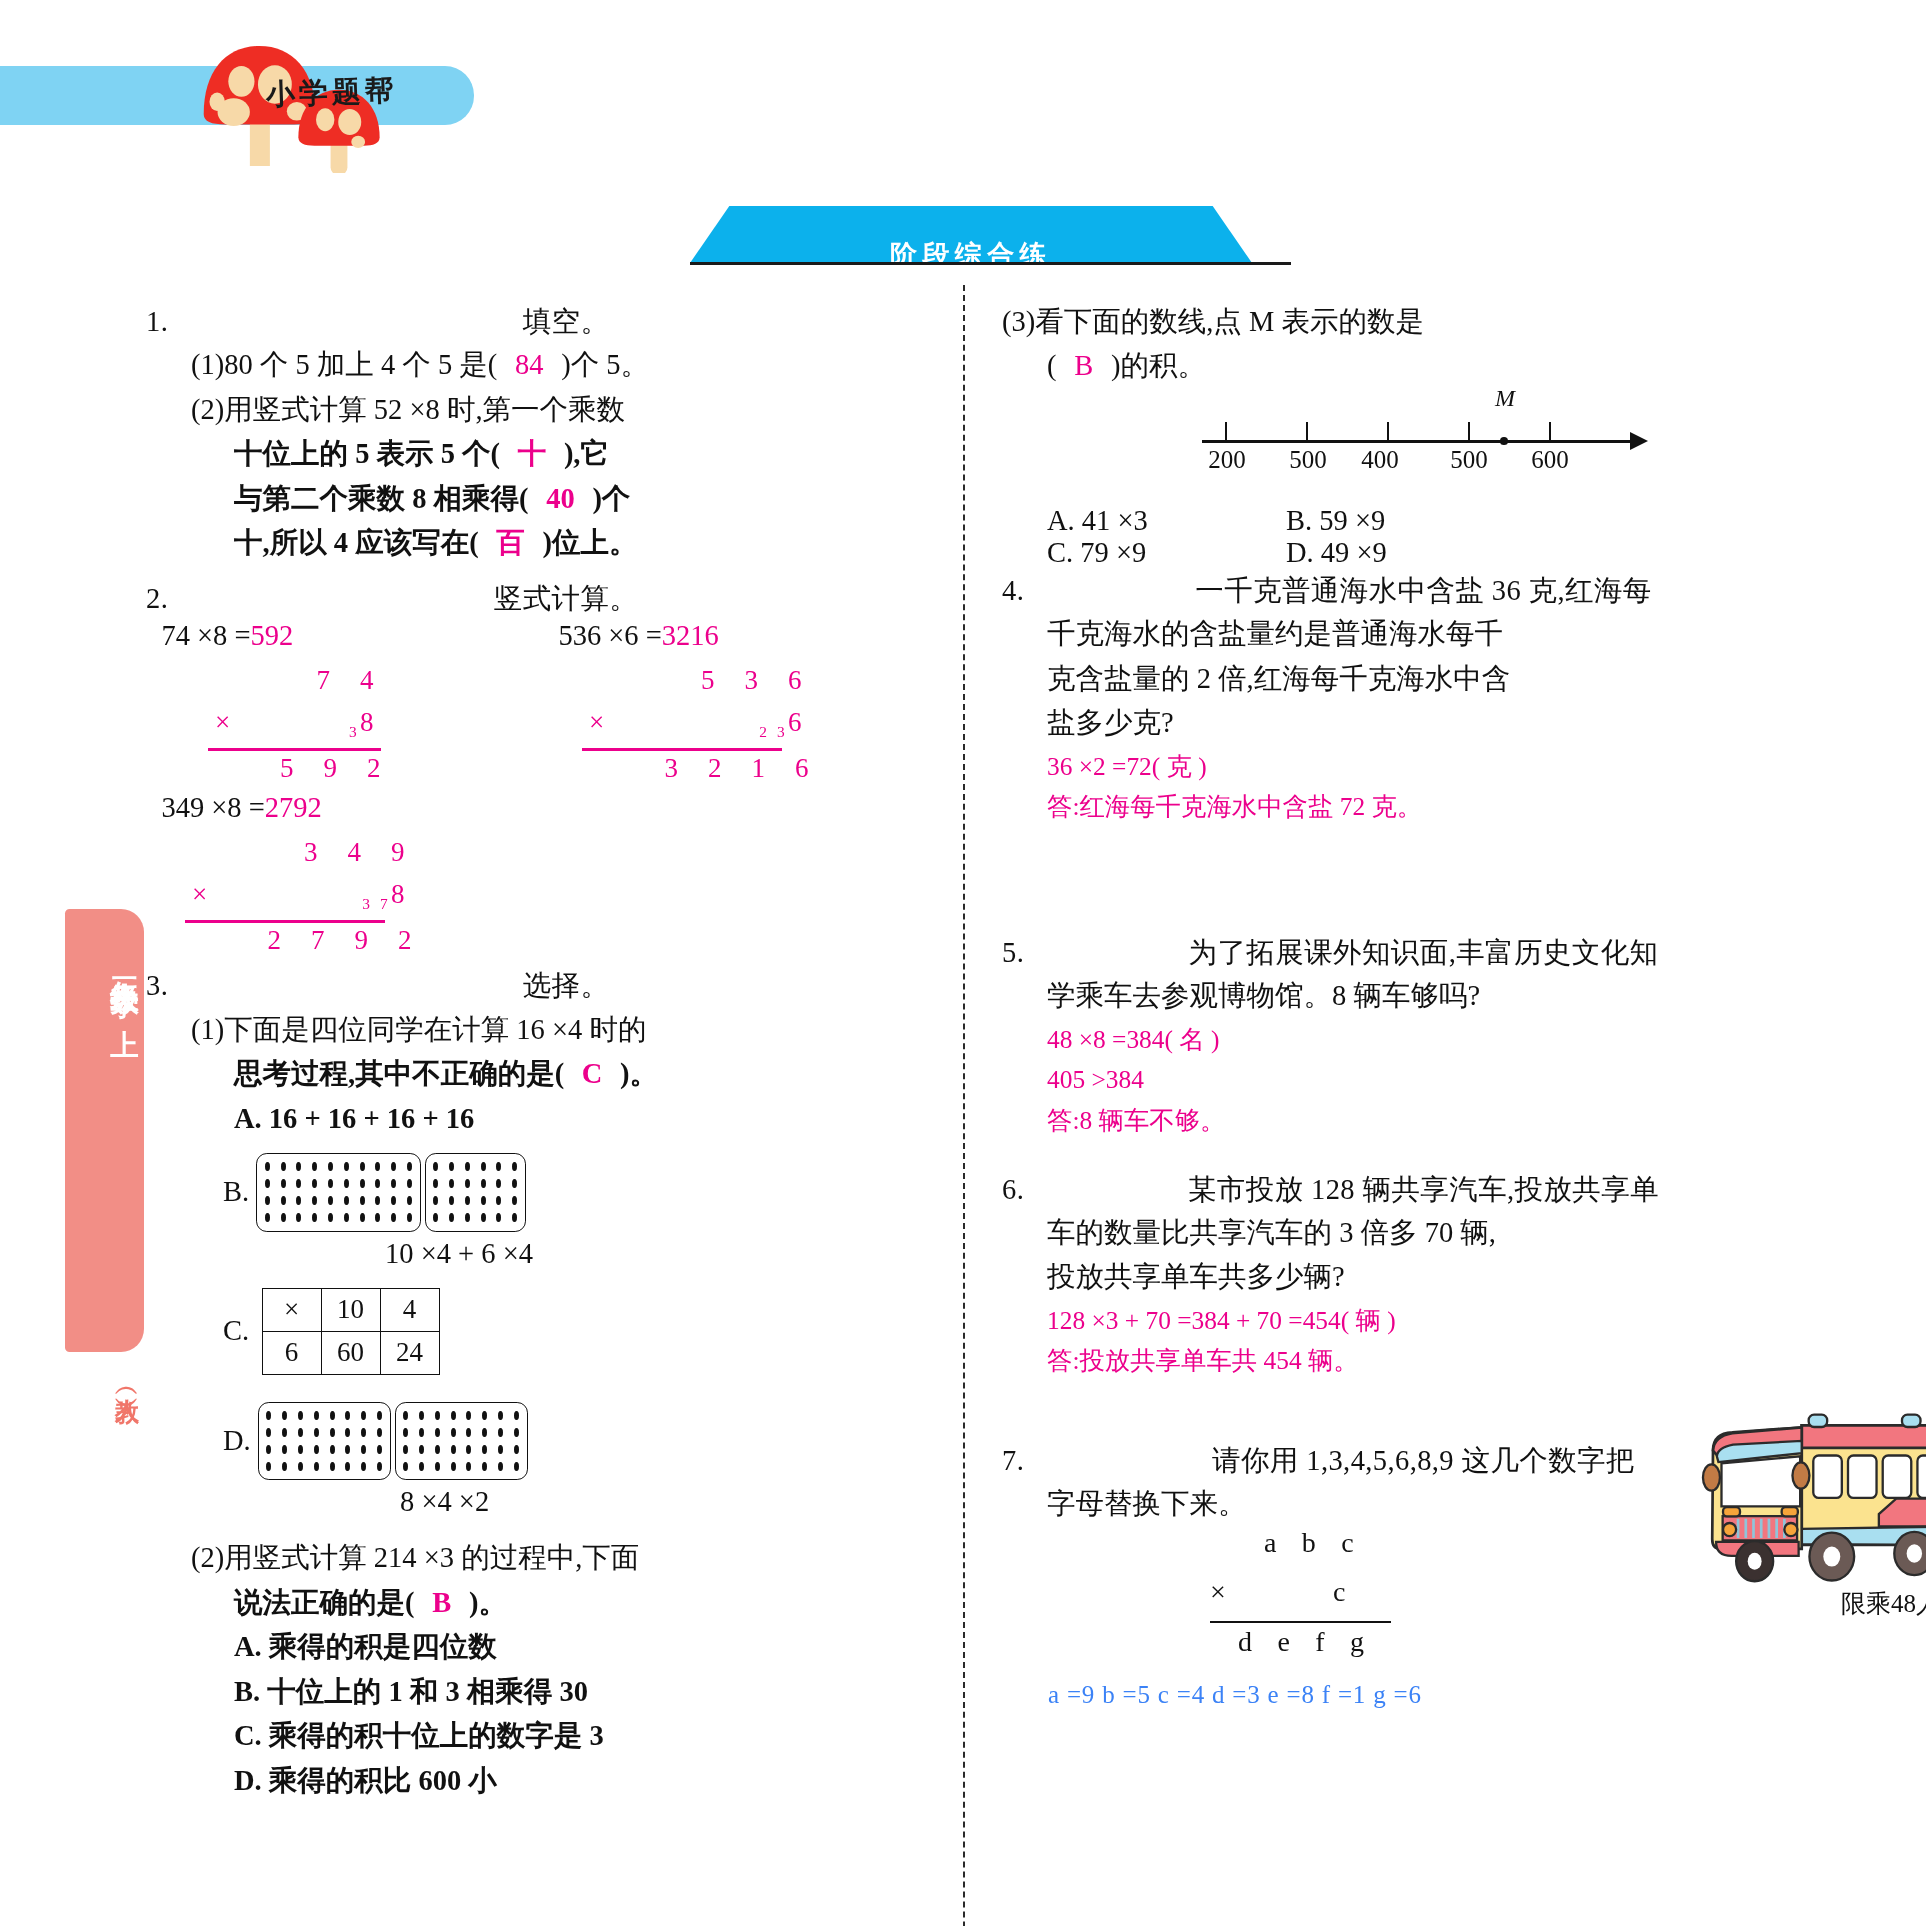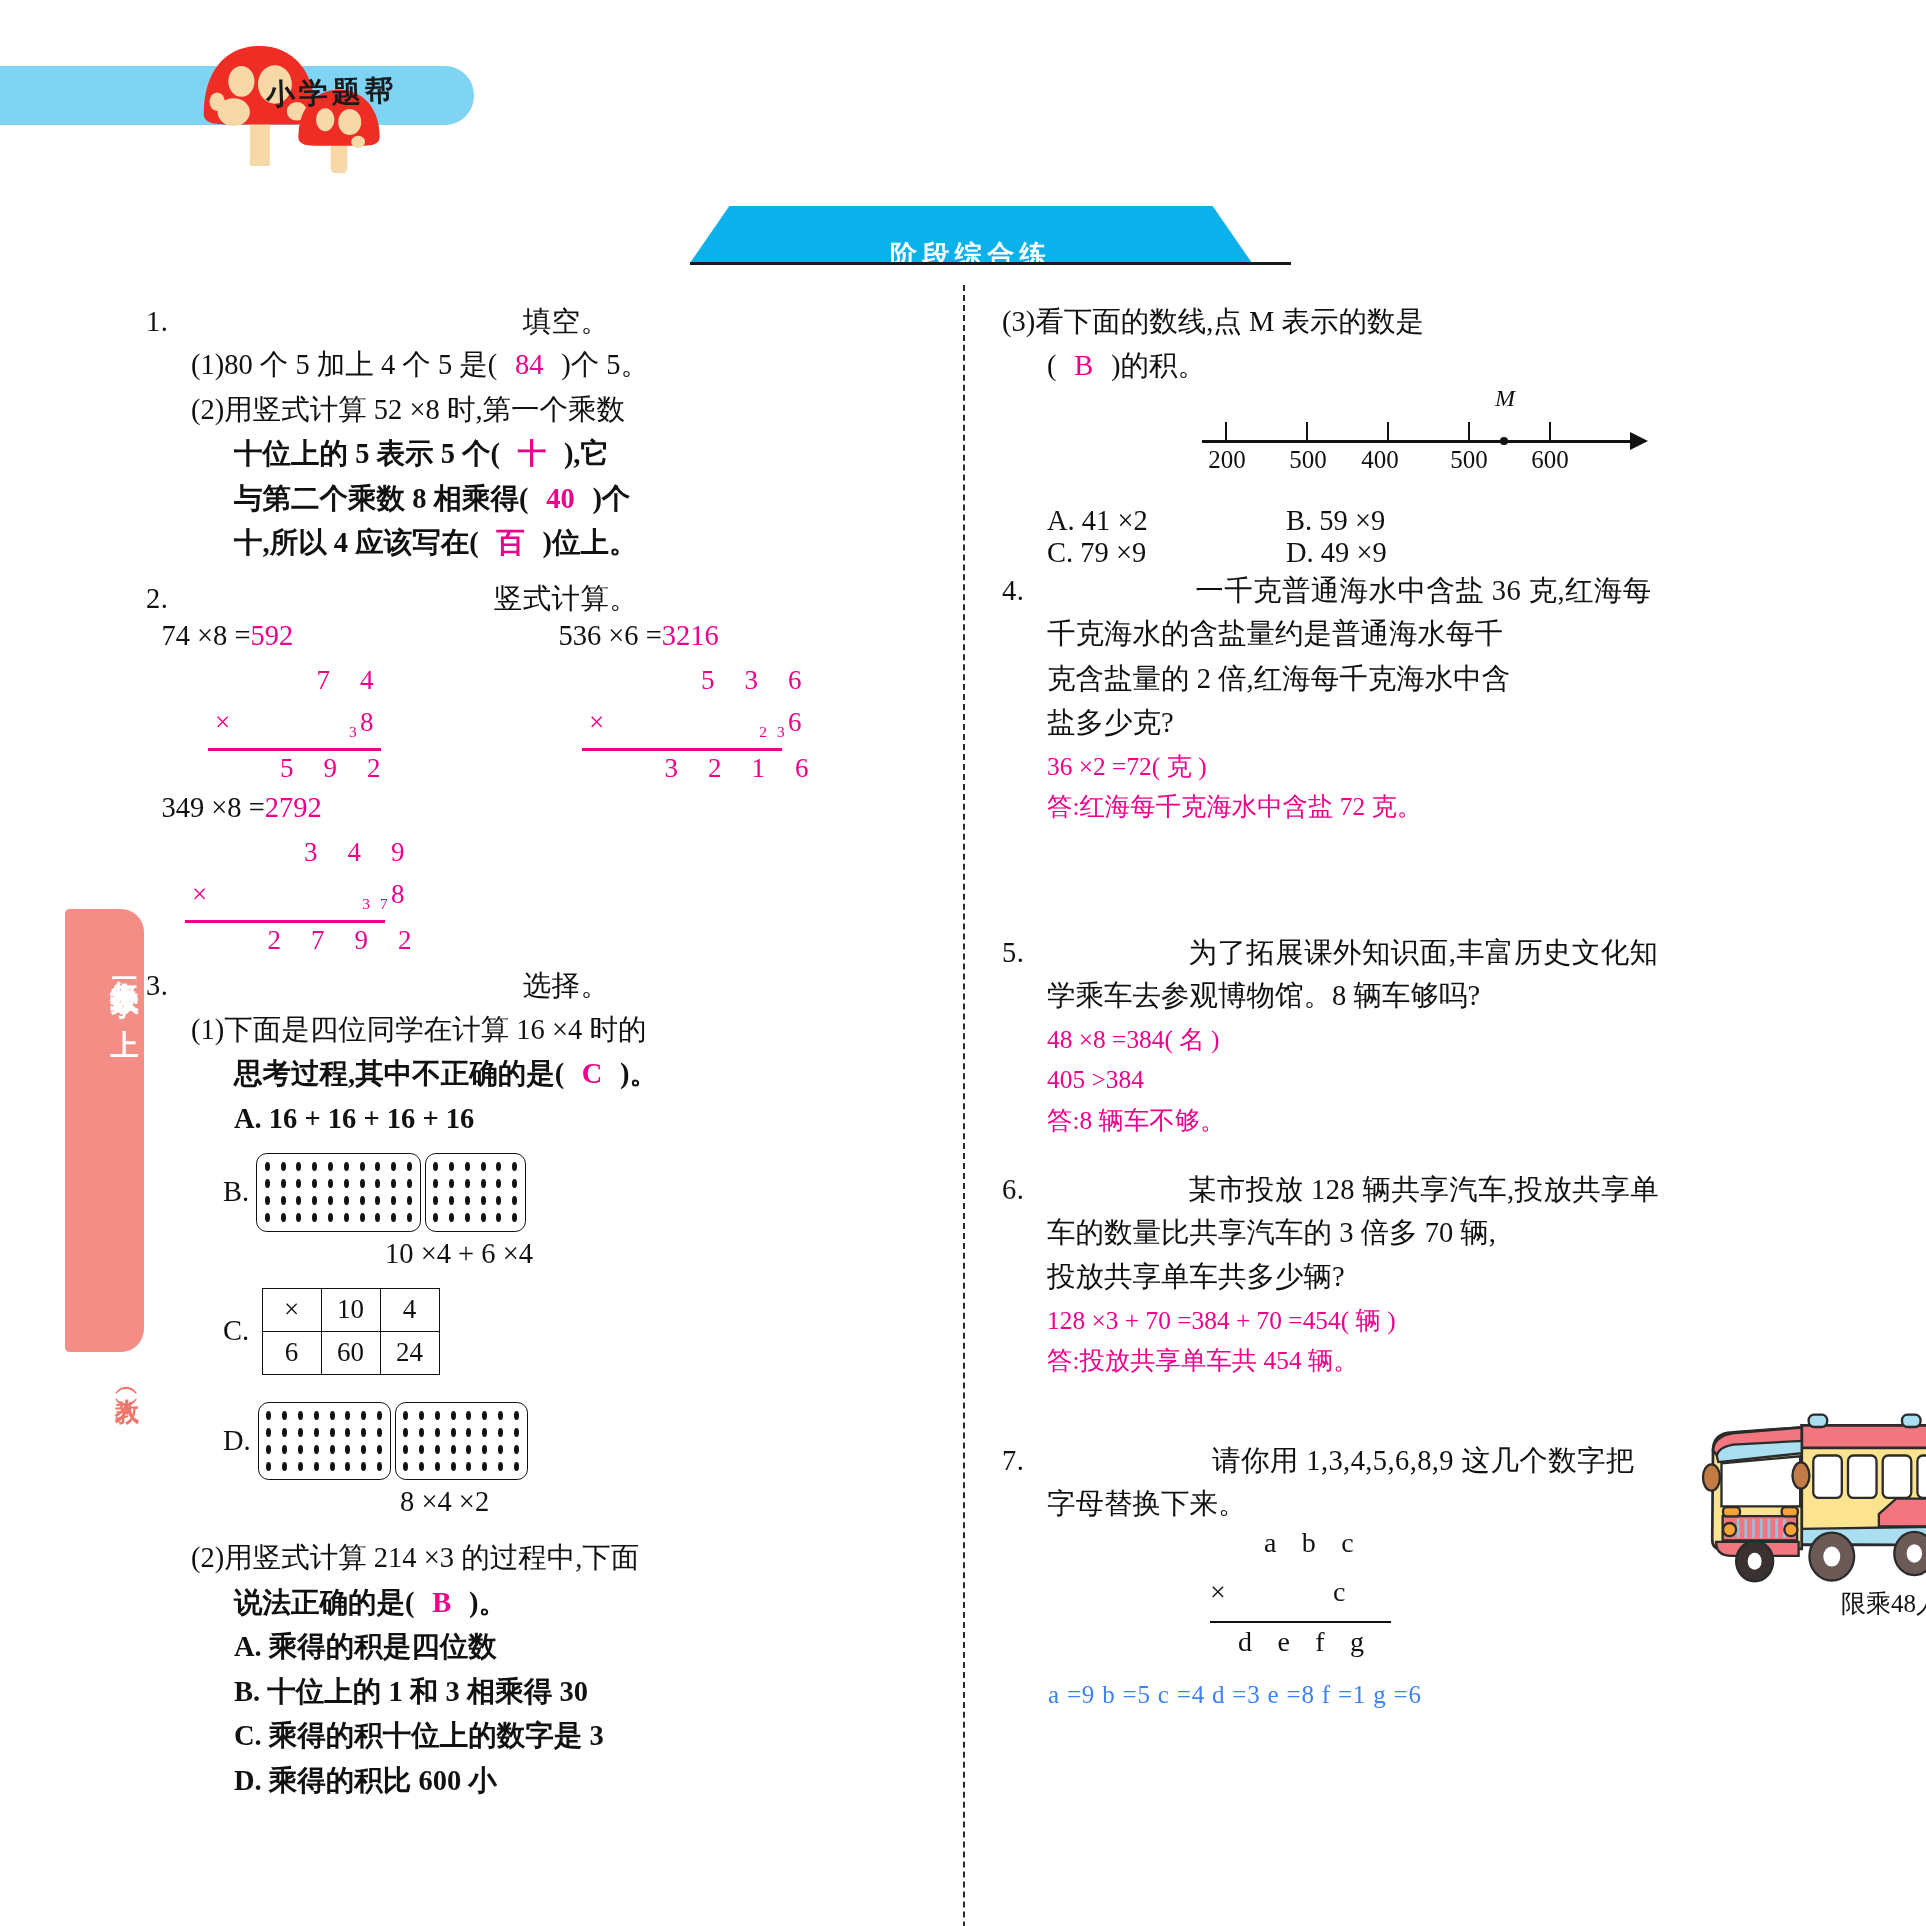--- a/index.html
+++ b/index.html
@@ -522,21 +522,21 @@
       <div class="nl-lab" style="left:25px;">200</div>
       <div class="nl-lab" style="left:106px;">500</div>
       <div class="nl-lab" style="left:178px;">400</div>
       <div class="nl-lab" style="left:267px;">500</div>
       <div class="nl-lab" style="left:348px;">600</div>
       <div class="nl-pt" style="left:298px;"></div>
       <div class="nl-M" style="left:293px;">M</div>
     </div>
 
     <div class="choice2">
-      <div>A. 41 ×2</div>
+      <div>A. 41 ×3</div>
       <div>B. 59 ×9</div>
     </div>
     <div class="choice2">
       <div>C. 79 ×9</div>
       <div>D. 49 ×9</div>
     </div>
 
     <div class="qnum-line">
       <span class="qnum">4.</span>
       <span class="qbody">一千克普通海水中含盐 36 克,红海每</span>

